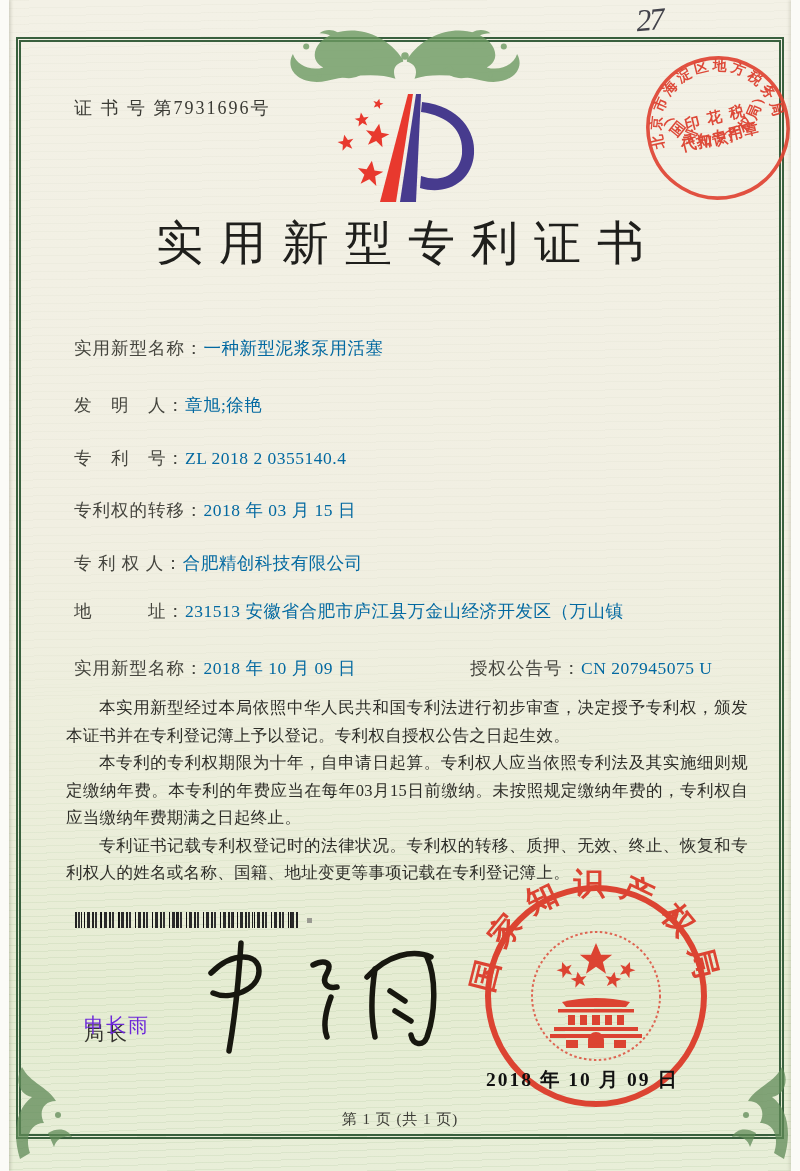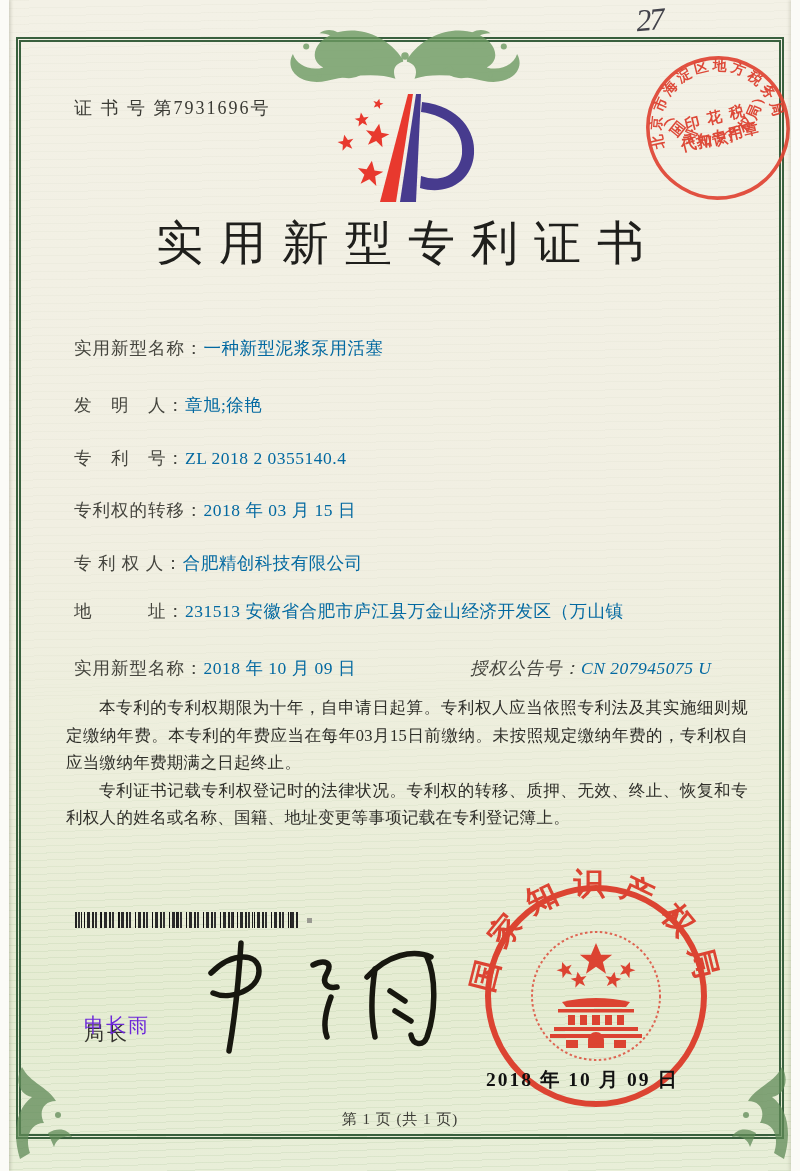--- a/index.html
+++ b/index.html
@@ -54,21 +54,21 @@
   .field-row .val { color:#0369a1; letter-spacing:.5px; }
   .row-name     { top:0px; }
   .row-inventor { top:57px; }
   .row-patno    { top:110px; }
   .row-filing   { top:162px; }
   .row-patentee { top:215px; }
   .row-address  { top:263px; }
   .addr-wrap { display:inline-block; vertical-align:top; }
   .addr-line2 { display:block; margin-top:6px; }
   .row-grant    { top:320px; width:660px; }
-  .grant-no { position:absolute; left:396px; top:0;font-style:italic; }
+  .grant-no { position:absolute; left:396px; top:0; }
 
   .paragraphs { position:absolute; left:66px; top:694px; width:682px; z-index:2; }
   .paragraphs p {
     font-size:16.5px; line-height:27.5px; text-indent:2em; text-align:justify;
     color:#2e2e29; letter-spacing:.3px;
   }
 
   .barcode {
     position:absolute; left:75px; top:912px; width:224px; height:16px; z-index:2;
     background:
@@ -174,20 +174,21 @@
   <div class="field-row row-address">
     <span class="lab">地　　　址：</span><span class="addr-wrap"><span class="val">231513 安徽省合肥市庐江县万金山经济开发区（万山镇</span></span>
   </div>
   <div class="field-row row-grant">
     <span><span class="lab">实用新型名称：</span><span class="val">2018 年 10 月 09 日</span></span>
     <span class="grant-no"><span class="lab">授权公告号：</span><span class="val">CN 207945075 U</span></span>
   </div>
 </div>
 
 <div class="paragraphs">
+  <p>本实用新型经过本局依照中华人民共和国专利法进行初步审查，决定授予专利权，颁发本证书并在专利登记簿上予以登记。专利权自授权公告之日起生效。</p>
   <p>本专利的专利权期限为十年，自申请日起算。专利权人应当依照专利法及其实施细则规定缴纳年费。本专利的年费应当在每年03月15日前缴纳。未按照规定缴纳年费的，专利权自应当缴纳年费期满之日起终止。</p>
   <p>专利证书记载专利权登记时的法律状况。专利权的转移、质押、无效、终止、恢复和专利权人的姓名或名称、国籍、地址变更等事项记载在专利登记簿上。</p>
 </div>
 
 <div class="barcode"></div>
 <div class="barcode-dot"></div>
 
 <svg class="tax-stamp" viewBox="0 0 164 164">
   <g transform="rotate(-14 82 82)">
     <circle cx="82" cy="82" r="70" fill="none" stroke="#e04434" stroke-width="3.6"></circle>

